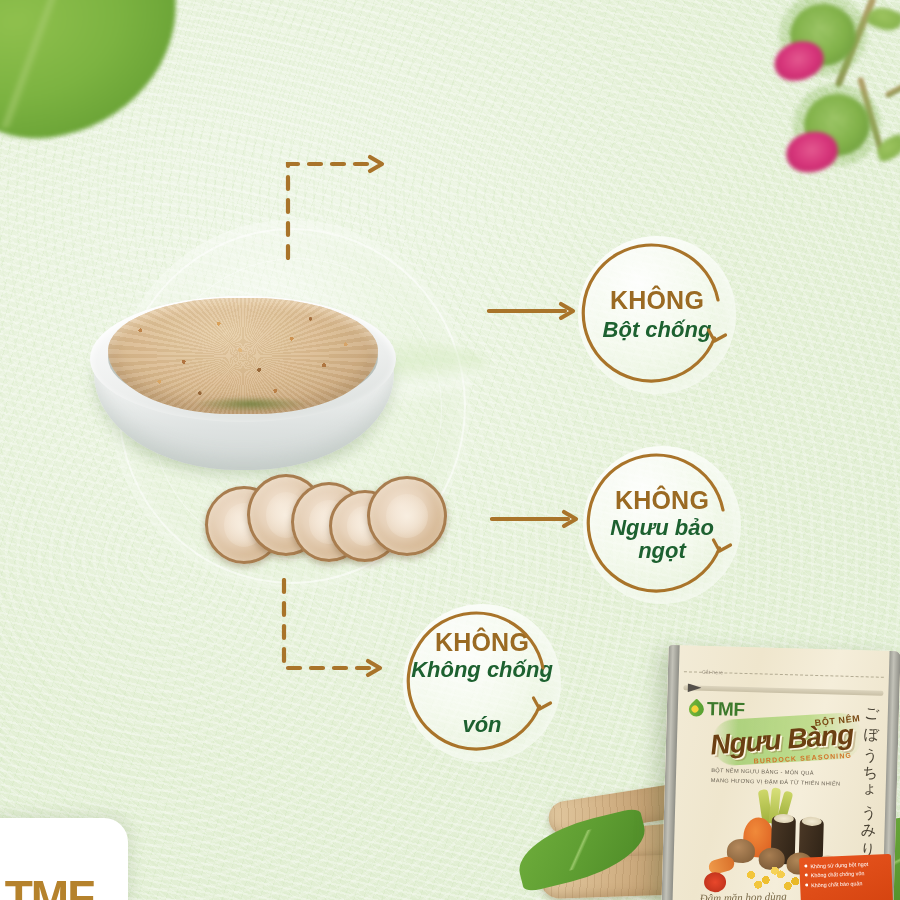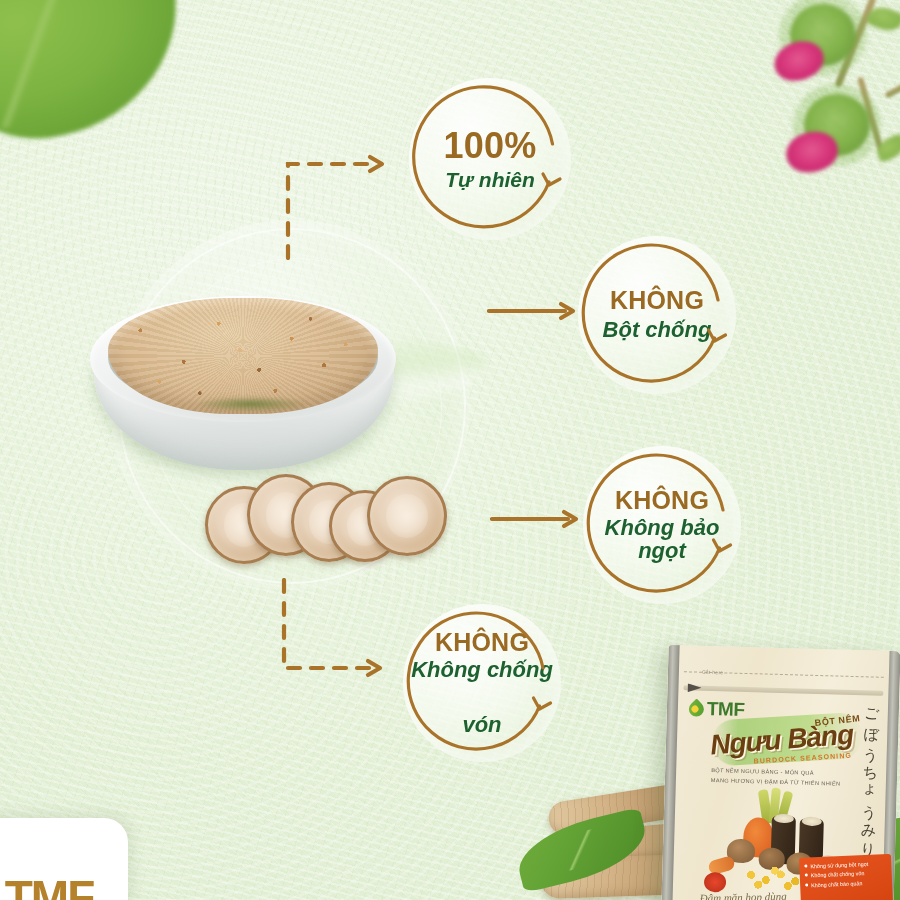--- a/index.html
+++ b/index.html
@@ -250,45 +250,37 @@
   <svg class="arrow-svg" style="left:490px;top:508px;" width="90" height="22" viewBox="0 0 90 22">
     <path d="M2 11 L78 11" fill="none" stroke="#a9742a" stroke-width="4.2" stroke-linecap="round"></path>
     <path d="M74 4 L86 11 L74 18" fill="none" stroke="#a9742a" stroke-width="4.2" stroke-linecap="round" stroke-linejoin="round"></path>
   </svg>
 
   <svg class="arrow-svg" style="left:272px;top:578px;" width="118" height="104" viewBox="0 0 118 104">
     <path d="M12 2 L12 90 L100 90" fill="none" stroke="#a9742a" stroke-width="4.2" stroke-linecap="round" stroke-dasharray="12 11"></path>
     <path d="M96 83 L108 90 L96 97" fill="none" stroke="#a9742a" stroke-width="4.2" stroke-linecap="round" stroke-linejoin="round"></path>
   </svg>
 
-  <div class="fcircle" style="left:409px;top:78px;width:162px;height:162px;">
-    <svg class="ring" viewBox="0 0 162 162">
-      <path d="M143.5 66 A 70 70 0 1 0 140 104" fill="none" stroke="#a9742a" stroke-width="3.2" stroke-linecap="round"></path>
-      <path d="M134 96 L140 107 L151 101" fill="none" stroke="#a9742a" stroke-width="3.2" stroke-linecap="round" stroke-linejoin="round"></path>
-    </svg>
-    <div class="ftop" style="font-size:36px;margin-bottom:5px;">100%</div>
-    <div class="fbot" style="font-size:21px;">Tự nhiên</div>
-  </div>
 
   <div class="fcircle" style="left:578px;top:236px;width:158px;height:158px;">
     <svg class="ring" viewBox="0 0 158 158">
       <path d="M140 64 A 68 68 0 1 0 136.5 102" fill="none" stroke="#a9742a" stroke-width="3.2" stroke-linecap="round"></path>
       <path d="M130.5 94 L136.5 105 L147.5 99" fill="none" stroke="#a9742a" stroke-width="3.2" stroke-linecap="round" stroke-linejoin="round"></path>
     </svg>
     <div class="ftop" style="font-size:25px;margin-bottom:6px;">KHÔNG</div>
     <div class="fbot" style="font-size:22px;">Bột chống</div>
   </div>
 
   <div class="fcircle" style="left:583px;top:446px;width:158px;height:158px;">
     <svg class="ring" viewBox="0 0 158 158">
       <path d="M140 64 A 68 68 0 1 0 136.5 102" fill="none" stroke="#a9742a" stroke-width="3.2" stroke-linecap="round"></path>
       <path d="M130.5 94 L136.5 105 L147.5 99" fill="none" stroke="#a9742a" stroke-width="3.2" stroke-linecap="round" stroke-linejoin="round"></path>
     </svg>
     <div class="ftop" style="font-size:25px;margin-bottom:4px;">KHÔNG</div>
-    <div class="fbot" style="font-size:22px;">Không bảo</div>
+    <div class="fbot" style="font-size:22px;">Ngưu bảo</div>
     <div class="fbot" style="font-size:22px;">ngọt</div>
   </div>
 
   <div class="fcircle" style="left:403px;top:604px;width:158px;height:158px;">
     <svg class="ring" viewBox="0 0 158 158">
       <path d="M140 64 A 68 68 0 1 0 136.5 102" fill="none" stroke="#a9742a" stroke-width="3.2" stroke-linecap="round"></path>
       <path d="M130.5 94 L136.5 105 L147.5 99" fill="none" stroke="#a9742a" stroke-width="3.2" stroke-linecap="round" stroke-linejoin="round"></path>
     </svg>
     <div class="ftop" style="font-size:25px;margin-bottom:4px;">KHÔNG</div>
     <div class="fbot" style="font-size:22px;">Không chống</div>

